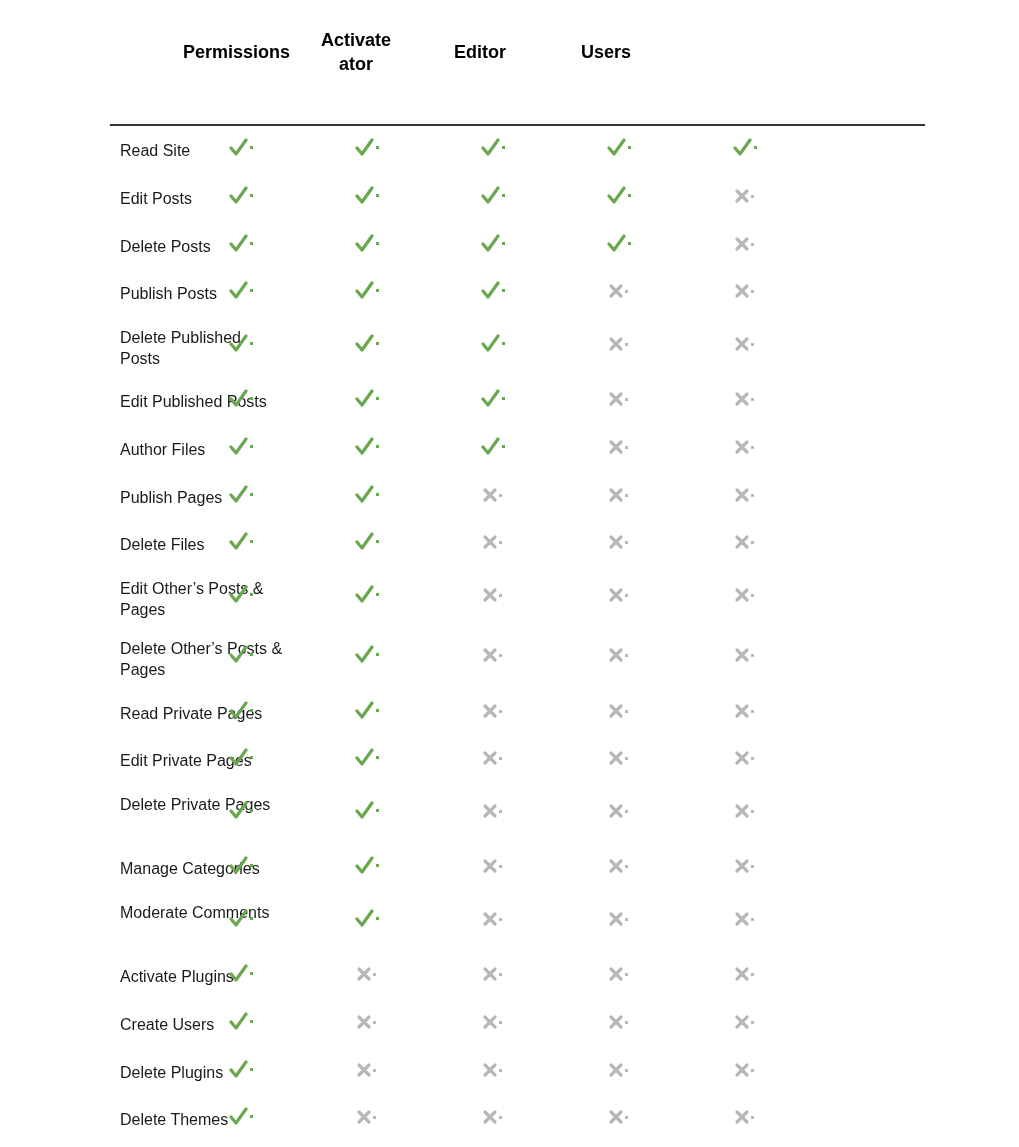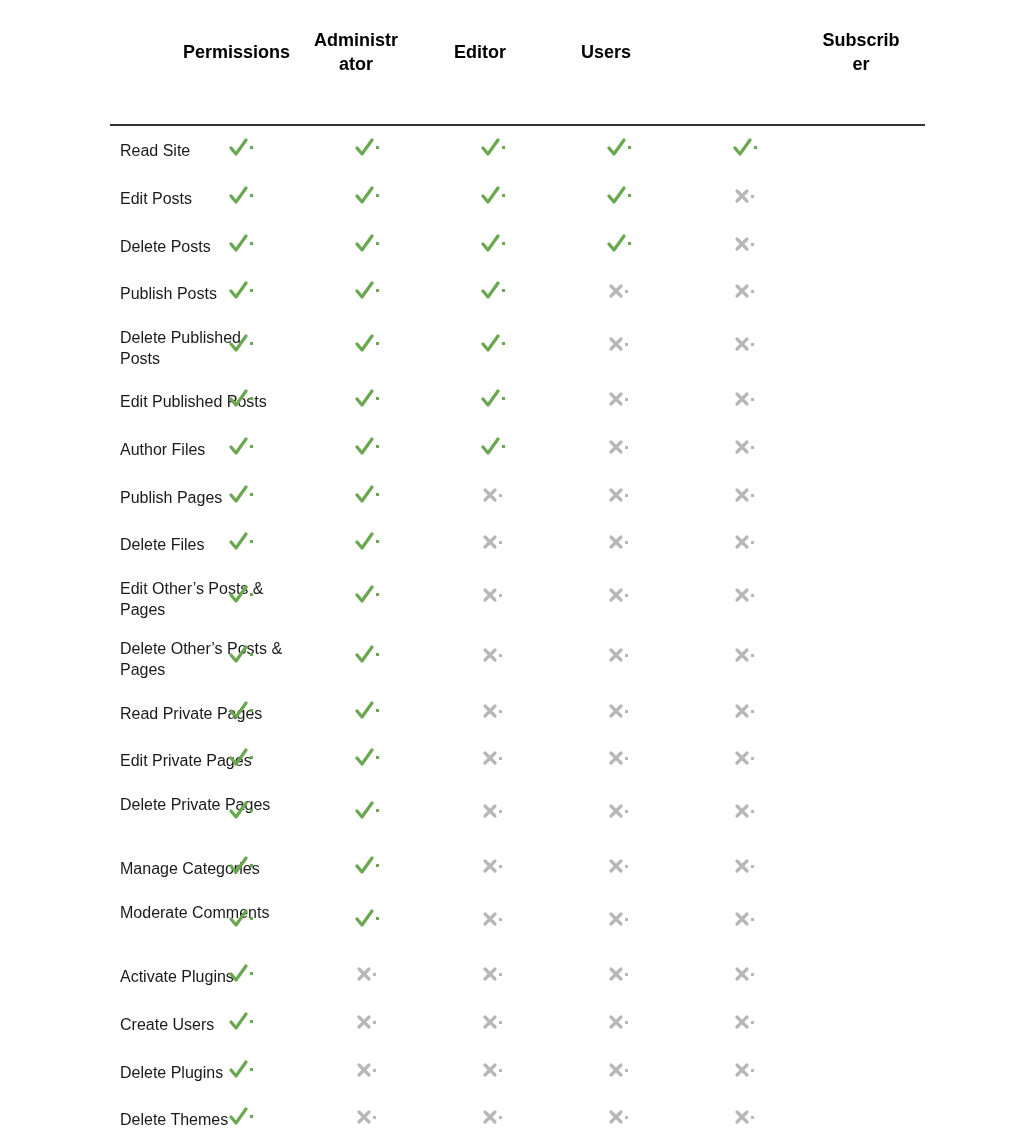--- a/index.html
+++ b/index.html
@@ -14,24 +14,23 @@
   .label { position:absolute; left:10px; width:165px; font-size:16px; line-height:21px; color:#1a1a1a; }
   .mark { position:absolute; width:30px; height:22px; }
   .mark svg { display:block; }
 </style>
 </head>
 <body>
 
 <div class="table">
   <div class="head">
     <div class="hcell perm single">Permissions</div>
-    <div class="hcell" style="left:196px;"><span>Administr</span><br><span>ator</span></div>
+    <div class="hcell" style="left:196px;"><span>Activate</span><br><span>ator</span></div>
     <div class="hcell single" style="left:320px;">Editor</div>
     <div class="hcell single" style="left:446px;">Users</div>
-    <div class="hcell" style="left:701px;"><span>Subscrib</span><br><span>er</span></div>
   </div>
   <div class="rows" id="rows">
       <div class="row" style="top: 14px;">
         <div class="label">Read Site</div>
         <div class="mark" style="left: 119px; top: -3px;">
           <svg width="30" height="22" viewBox="0 0 30 22">
             <path d="M2 11 L7 17 L17 3" fill="none" stroke="#6aa84f" stroke-width="3.2" stroke-linecap="round" stroke-linejoin="round"></path>
             <rect x="21" y="9" width="3" height="3" fill="#6aa84f"></rect>
           </svg>
         </div>

